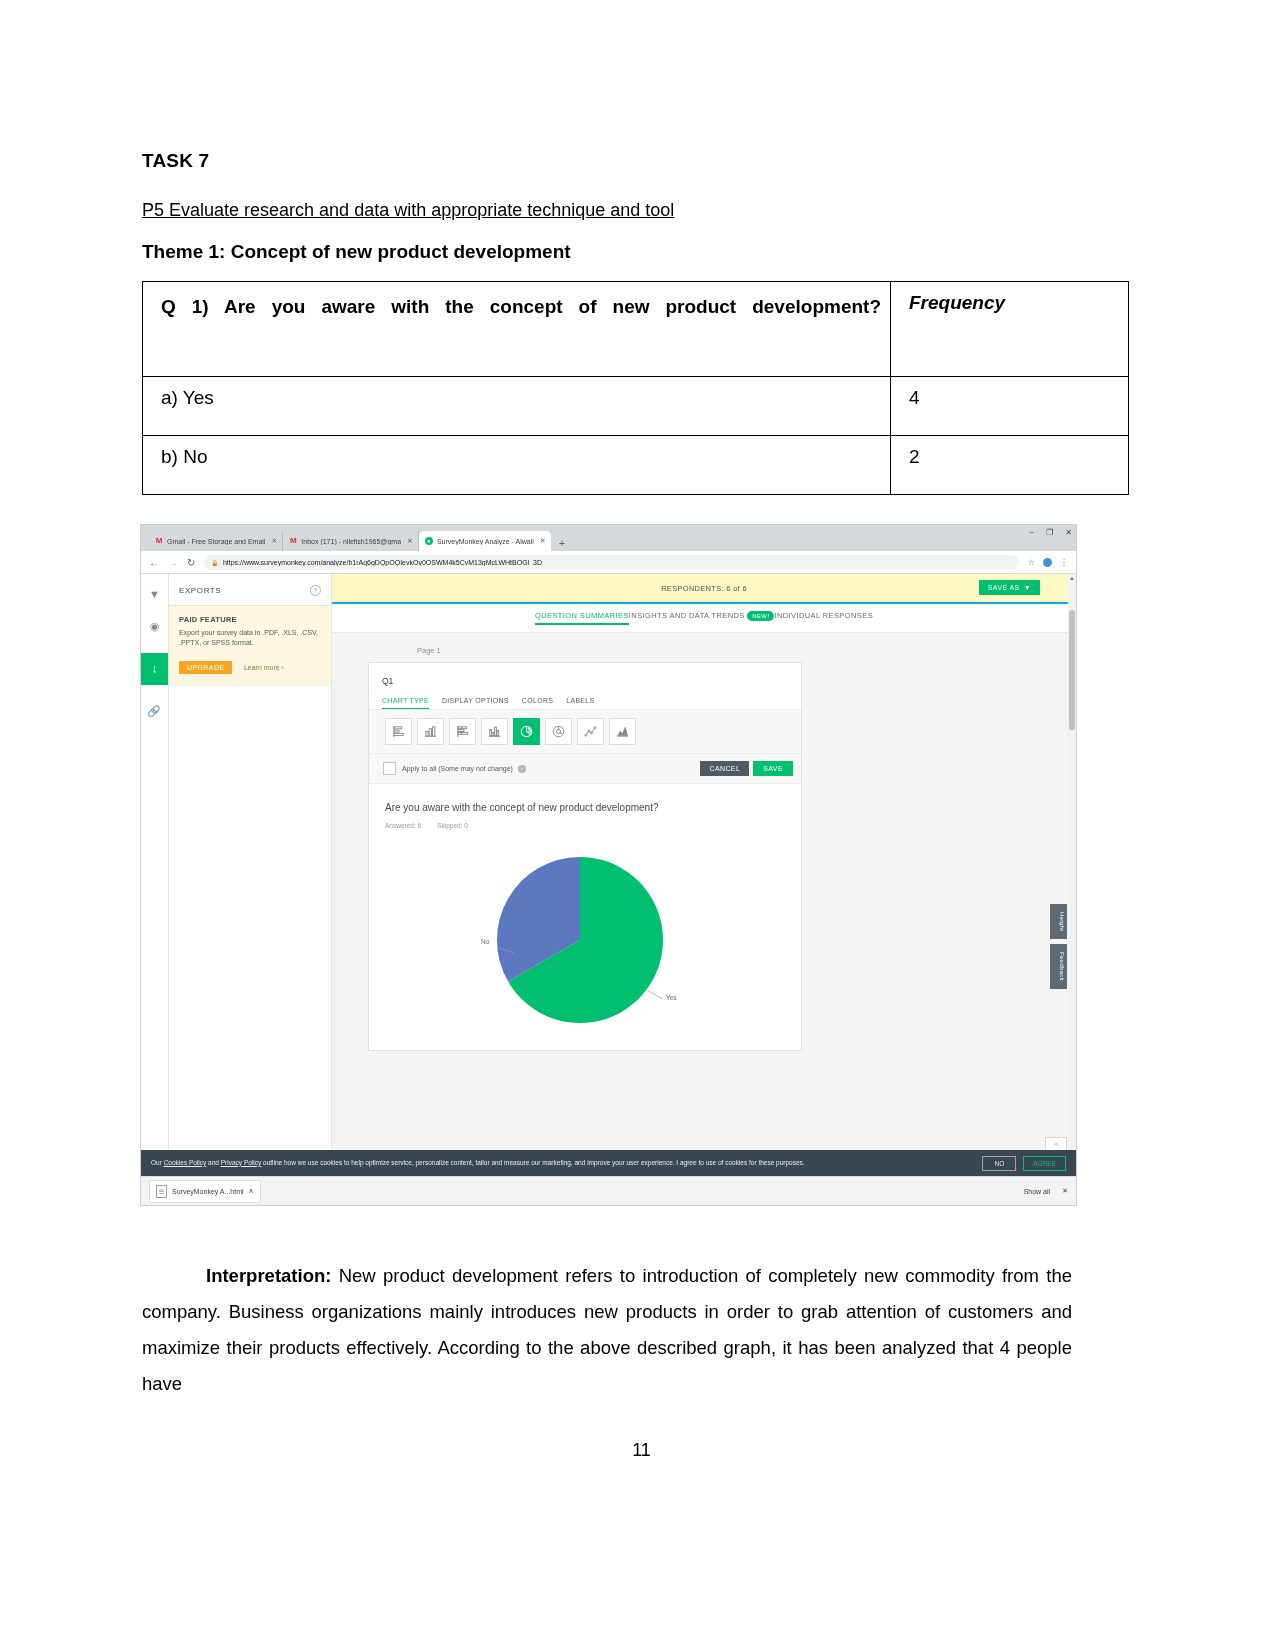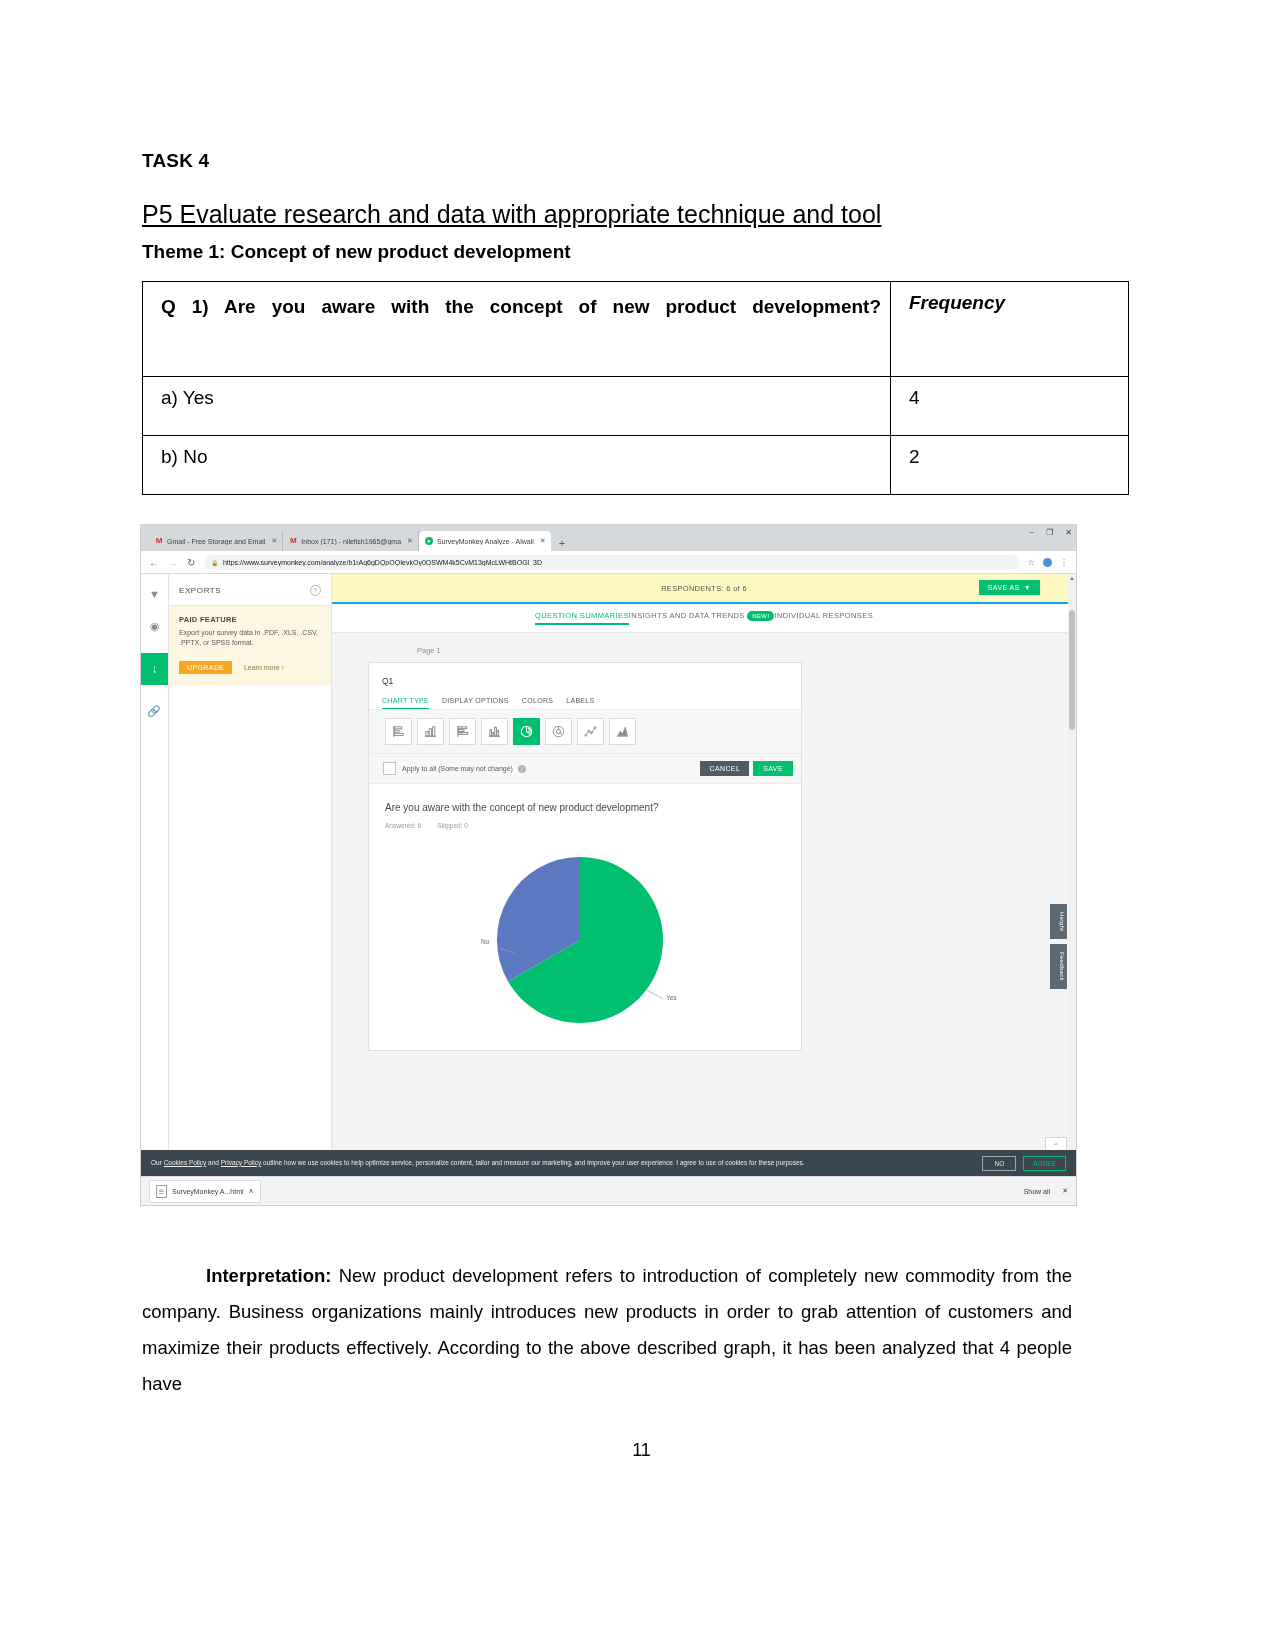--- a/index.html
+++ b/index.html
@@ -9,21 +9,21 @@
     font-family:"Liberation Sans", sans-serif;
     color:#000;
     position:relative;
     overflow:hidden;
   }
   .page { position:relative; width:1275px; height:1650px; }
 
   
   .doc { position:absolute; left:142px; top:150px; width:932px; }
   .task-title { font-size:19px; font-weight:bold; letter-spacing:0.2px; margin-bottom:28px; }
-  .p5 { font-size:25px; text-decoration:underline; margin-bottom:12px; }
+  .p5 { font-size:18px; text-decoration:underline; margin-bottom:20px; }
   .theme { font-size:19px; font-weight:bold; margin-bottom:18px; }
 
   table.qtable { border-collapse:collapse; width:932px; table-layout:fixed; }
   table.qtable td { border:1px solid #000; padding:10px 9px 12px 18px; vertical-align:top; font-size:19px; }
   td.qcell { width:720px; font-weight:bold; text-align:justify; text-align-last:justify; line-height:1.55; height:72px;}
   td.freqcell { width:210px; font-style:italic; font-weight:bold; font-size:19px; }
   td.ans { font-weight:normal; height:36px; }
   td.val { font-weight:normal; }
 
   
@@ -171,21 +171,21 @@
   .interp b { font-weight:bold; }
   .interp .indent { display:inline-block; width:64px; }
   .pagenum { position:absolute; left:8px; right:0; top:1440px; text-align:center; font-size:18px; }
 </style>
 </head>
 <body>
 
 <div class="page">
 
   <div class="doc">
-    <div class="task-title">TASK 4</div>
+    <div class="task-title">TASK 7</div>
     <div class="p5">P5 Evaluate research and data with appropriate technique and tool</div>
     <div class="theme">Theme 1:  Concept of new product development</div>
 
     <table class="qtable">
       <tbody>
           <tr>
         <td class="qcell">Q 1)  Are you aware with the concept of new product development?</td>
         <td class="freqcell">Frequency</td>
       </tr>
       <tr>

